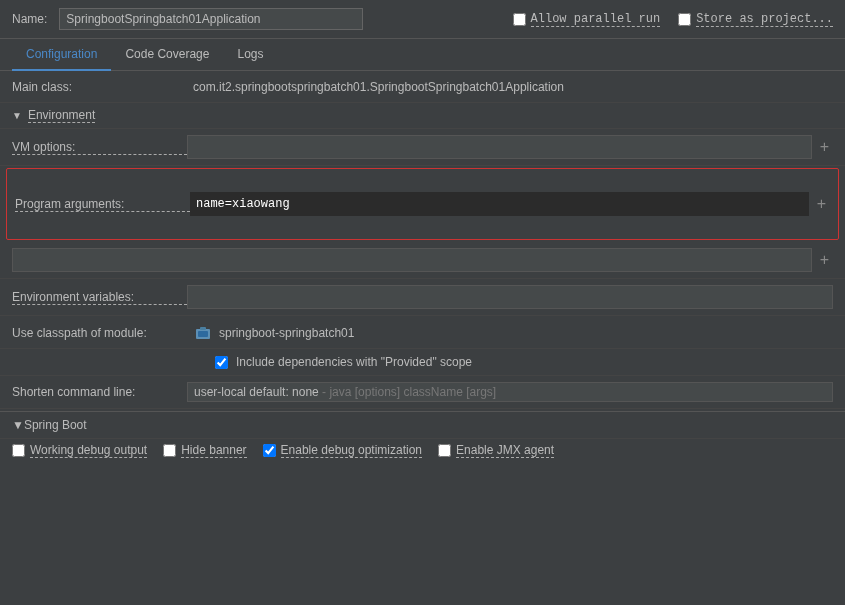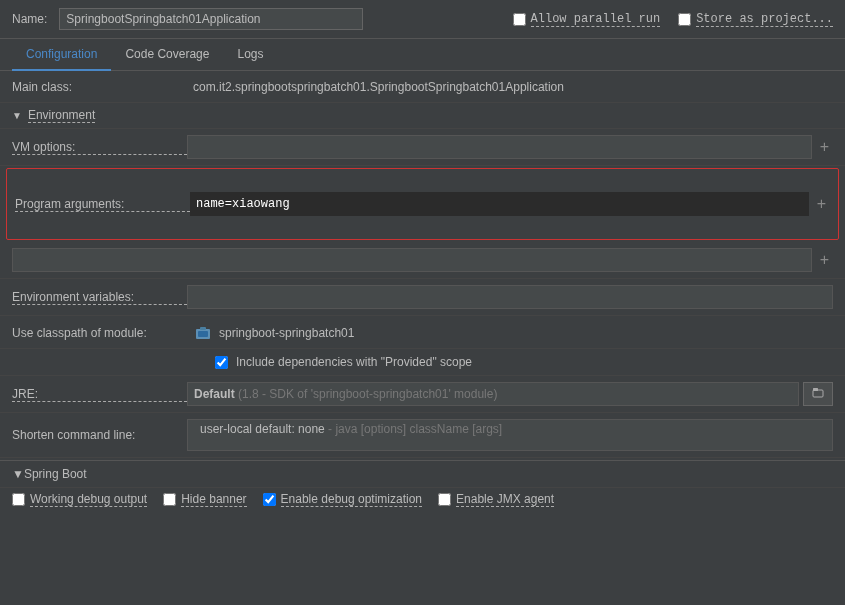--- a/index.html
+++ b/index.html
@@ -329,37 +329,24 @@
       </svg>
     </span>
     <span class="module-name">springboot-springbatch01</span>
   </div>
 
   <div class="checkbox-row">
     <input type="checkbox" id="include-deps" checked="" style="">
     <label for="include-deps">Include dependencies with "Provided" scope</label>
   </div>
 
-  <div class="jre-row">
-    <span class="field-label underline">JRE:</span>
-    <div style="flex:1; background:#45494a; border:1px solid #555; display:flex; align-items:center; padding:2px 6px; height:24px;">
-      <span class="jre-default">Default</span>&nbsp;
-      <span class="jre-detail">(1.8 - SDK of 'springboot-springbatch01' module)</span>
-    </div>
-    <button class="jre-btn">
-      <svg width="12" height="12" viewBox="0 0 12 12" fill="#aaa">
-        <rect x="1" y="3" width="10" height="7" rx="1" fill="none" stroke="#aaa" stroke-width="1"></rect>
-        <rect x="1" y="1" width="5" height="3" rx="0.5" fill="#aaa"></rect>
-      </svg>
-    </button>
-  </div>
 
   <div class="jre-row">
     <span class="field-label">Shorten command line:</span>
-    <div style="flex:1; background:#45494a; border:1px solid #555; display:flex; align-items:flex-start; padding:2px 12px; height:32px;">
+    <div style="flex:1; background:#45494a; border:1px solid #555; display:flex; align-items:flex-end; padding:2px 6px; height:20px;">
       <span>user-local default: none</span>&nbsp;
       <span class="shorten-detail">- java [options] className [args]</span>
     </div>
   </div>
 
   <div class="spring-boot-section">
     <span class="arrow">▼</span>
     <span class="section-title">Spring Boot</span>
   </div>
 

